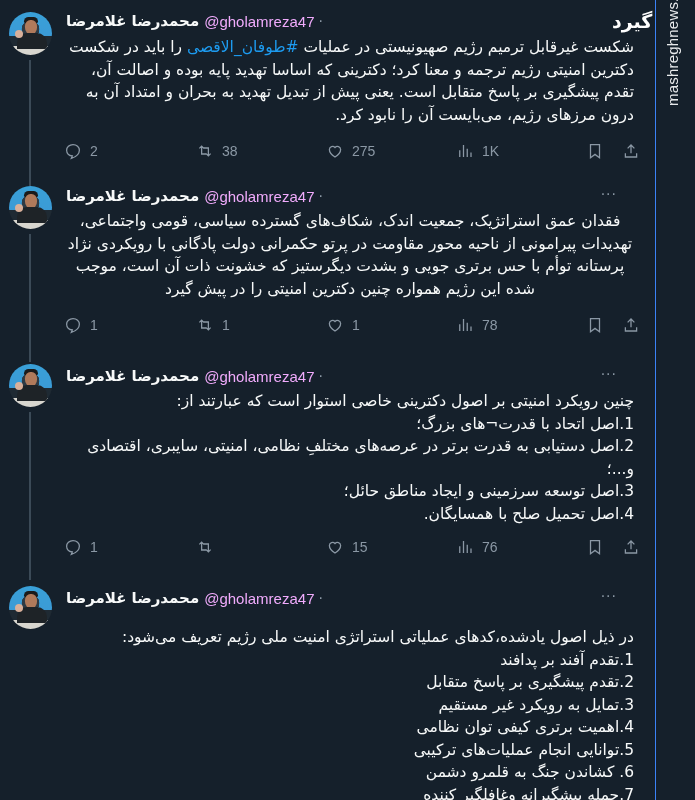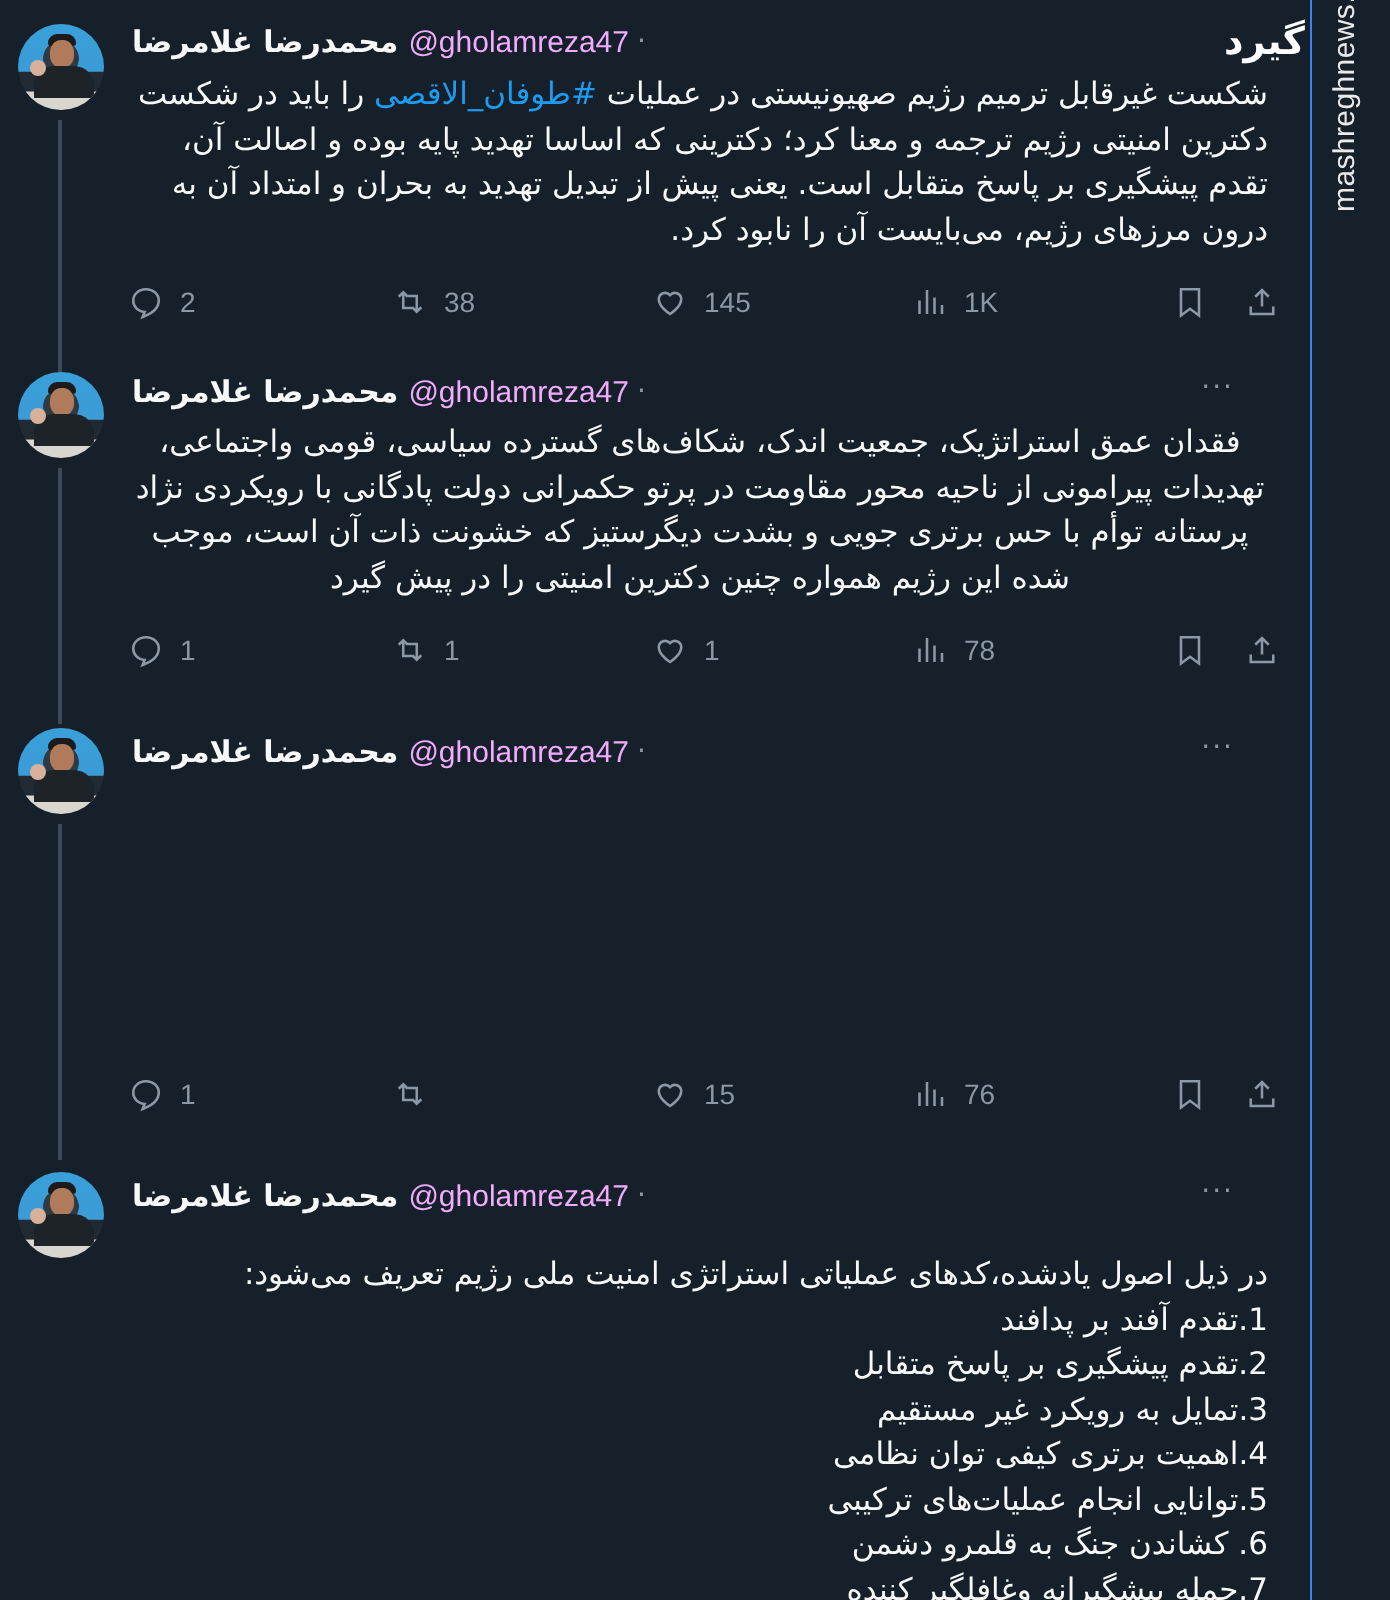--- a/index.html
+++ b/index.html
@@ -112,21 +112,21 @@
       <div class="action" style="left:136px;">
         <svg viewBox="0 0 24 24">
             <path d="M4.5 8.5l3-3 3 3M7.5 5.5v10.5h6M19.5 15.5l-3 3-3-3M16.5 18.5V8h-6"></path>
           </svg>
         <span>38</span>
       </div>
       <div class="action" style="left:266px;">
         <svg viewBox="0 0 24 24">
             <path d="M12 20s-7.5-4.6-7.5-10A4.3 4.3 0 0 1 12 7.4 4.3 4.3 0 0 1 19.5 10c0 5.4-7.5 10-7.5 10z"></path>
           </svg>
-        <span>145</span>
+        <span>275</span>
       </div>
       <div class="action" style="left:396px;">
         <svg viewBox="0 0 24 24">
             <path d="M5 20V11M10 20V4M15 20V9M20 20V14"></path>
           </svg>
         <span>1K</span>
       </div>
       <div class="action bookmark" style="left:526px;">
         <svg viewBox="0 0 24 24">
             <path d="M6 3.5h12V21l-6-4.5L6 21z"></path>
@@ -200,20 +200,25 @@
         <div class="body"></div>
         <div class="hand"></div>
     </div>
     <div class="thread-line" style="top:48px;height:168px;"></div>
     <div class="header" style="top:2px;">
       <span class="name">محمدرضا غلامرضا</span>
       <span class="handle">@gholamreza47</span>
       <span class="dot">·</span>
       <span class="more">···</span>
     </div>
+    <div class="body-text" style="top:26px;">چنین رویکرد امنیتی بر اصول دکترینی خاصی استوار است که عبارتند از:
+1.اصل اتحاد با قدرت¬های بزرگ؛
+2.اصل دستیابی به قدرت برتر در عرصه‌های مختلفِ نظامی، امنیتی، سایبری، اقتصادی و...؛
+3.اصل توسعه سرزمینی و ایجاد مناطق حائل؛
+4.اصل تحمیل صلح با همسایگان.</div>
     <div class="actions" style="top:174px;">
       <div class="action" style="left:4px;">
         <svg viewBox="0 0 24 24">
             <path d="M12 3.5c-5 0-8.5 3.4-8.5 7.6 0 4 3.1 7.2 7.6 7.5l-1.4 3.4c3.4-1.2 10.8-4.6 10.8-11 0-4.2-3.6-7.5-8.5-7.5z"></path>
           </svg>
         <span>1</span>
       </div>
       <div class="action" style="left:136px;">
         <svg viewBox="0 0 24 24">
             <path d="M4.5 8.5l3-3 3 3M7.5 5.5v10.5h6M19.5 15.5l-3 3-3-3M16.5 18.5V8h-6"></path>

